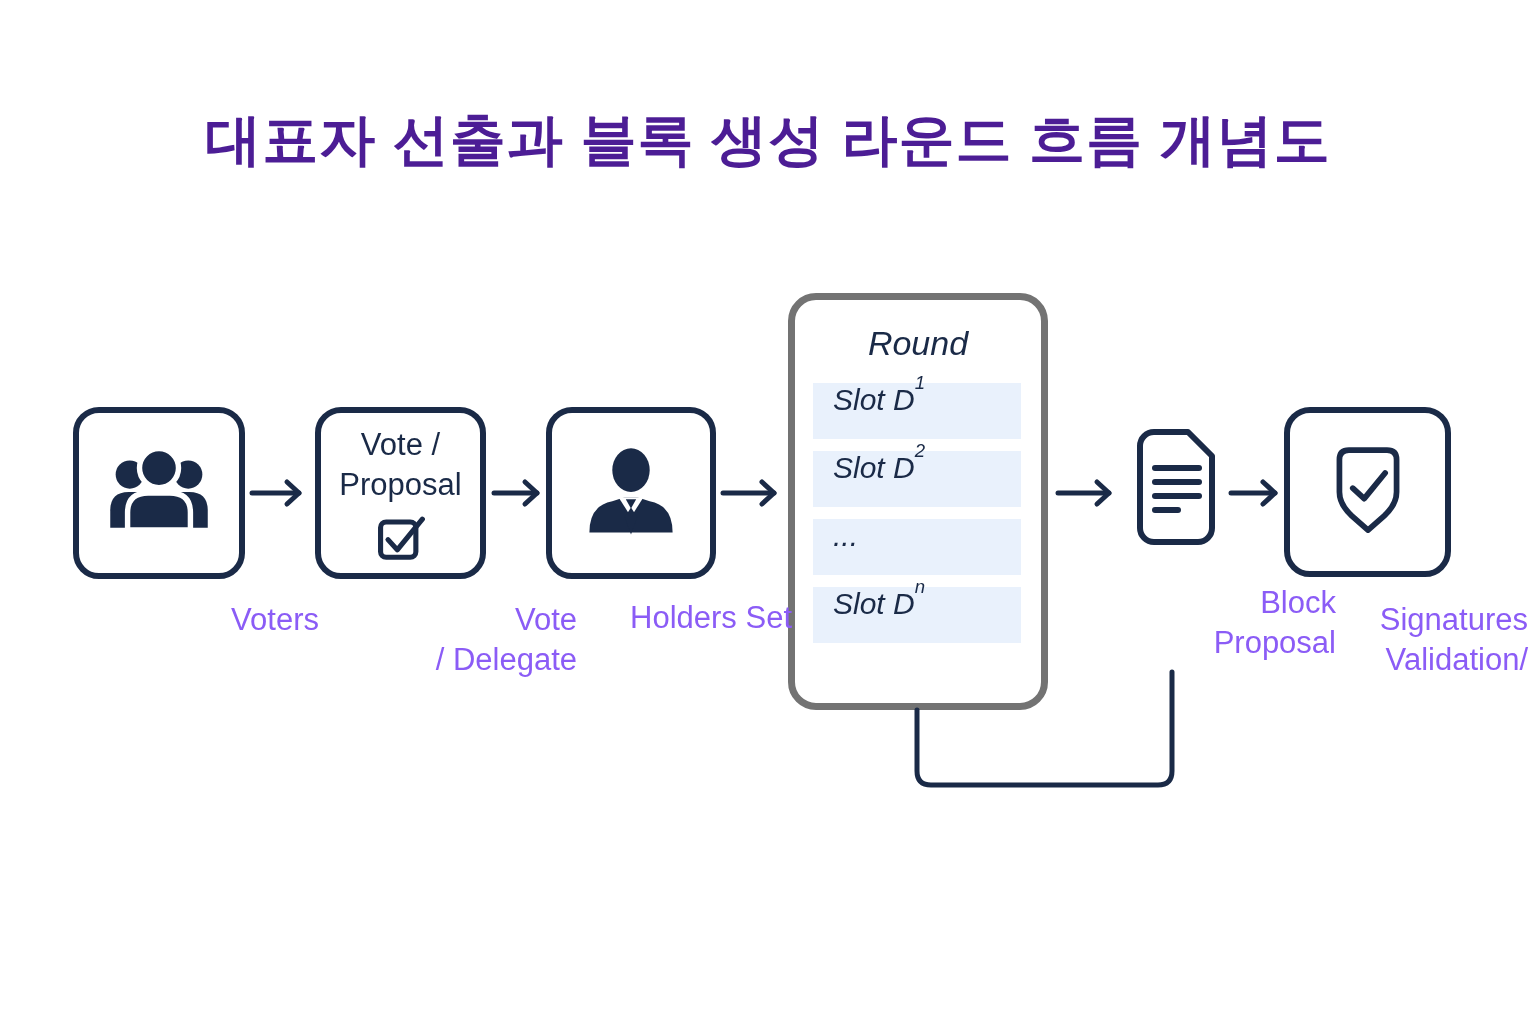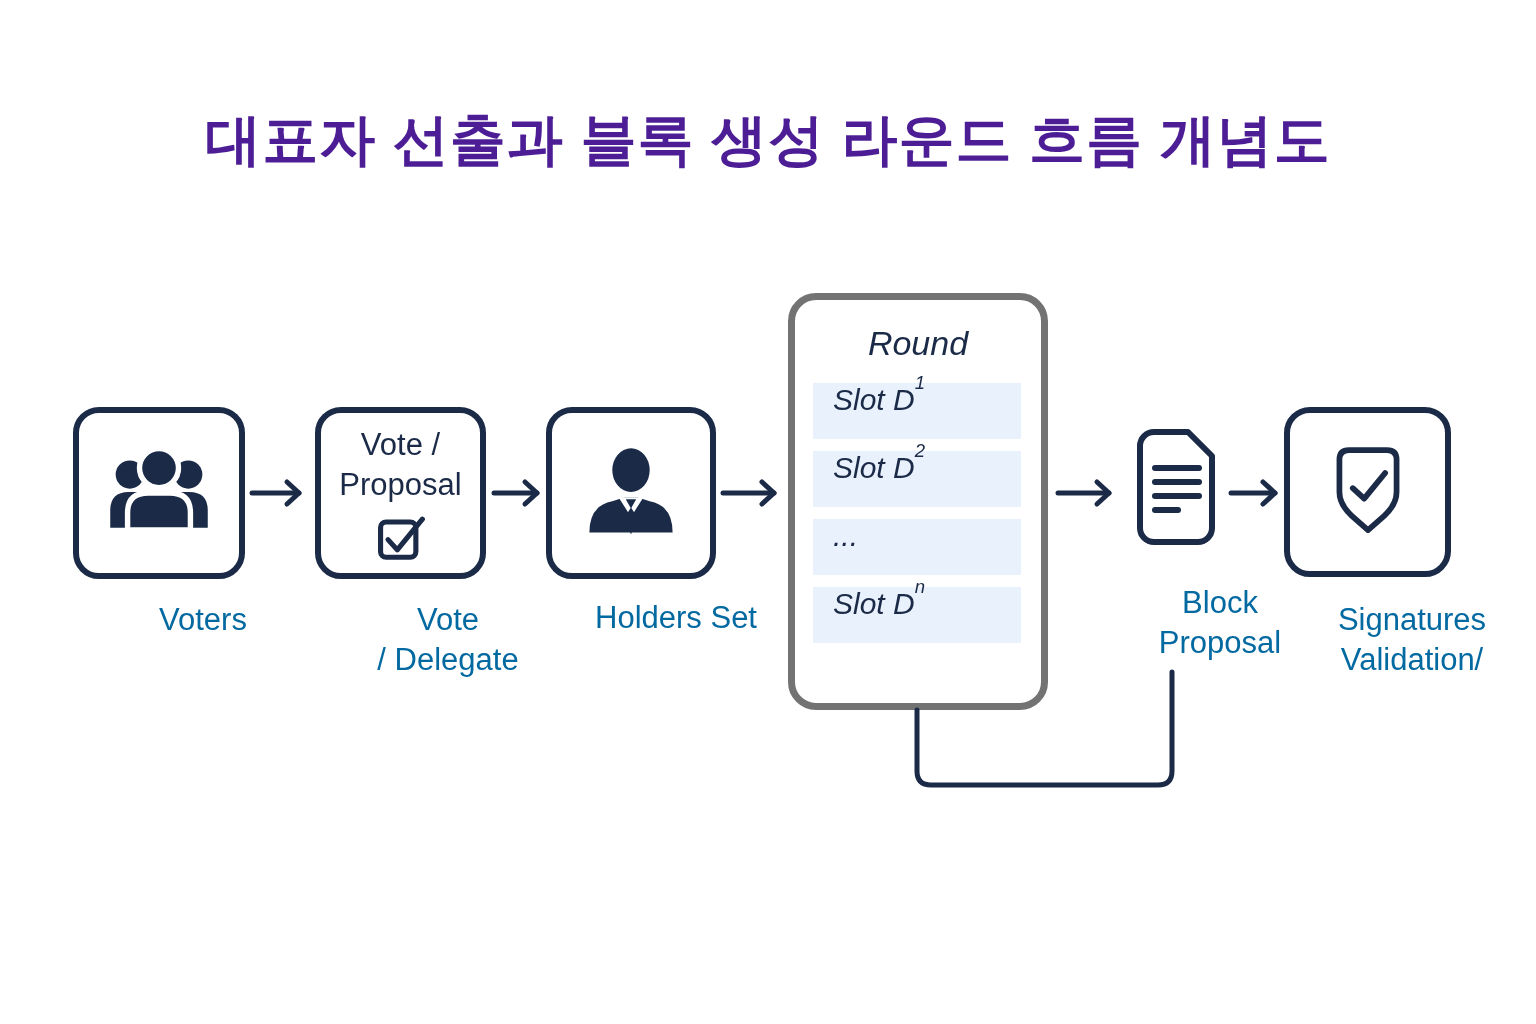--- a/index.html
+++ b/index.html
@@ -83,29 +83,28 @@
   .vote-box-text {
     font-size: 31px;
     line-height: 40px;
     font-weight: 500;
     text-align: center;
     color: #1a2a47;
   }
   .node-label {
     position: absolute;
     width: 320px;
-    text-align: center;
-    color: #0369a1;
-    font-weight: 500;
-    padding-left: 44px;
+    text-align: right;
+    color: #8b5cf6;
+    font-weight: 500;
   }
   .node-label .l1 { font-size: 31px; line-height: 40px; }
   .node-label .l2 { font-size: 28px; line-height: 38px; }
   #label-voters   { left: -1px;   top: 600px; }
-  #label-vote     { left: 244px;  top: 600px; }
+  #label-vote     { left: 257px;  top: 600px; }
   #label-delegate { left: 472px;  top: 598px; }
   #label-block    { left: 1016px; top: 583px; }
   #label-validate { left: 1208px; top: 600px; }
 
   .doc-icon-wrap {
     position: absolute;
     left: 1126px; top: 420px;
     width: 100px; height: 134px;
   }
   #overlay {

